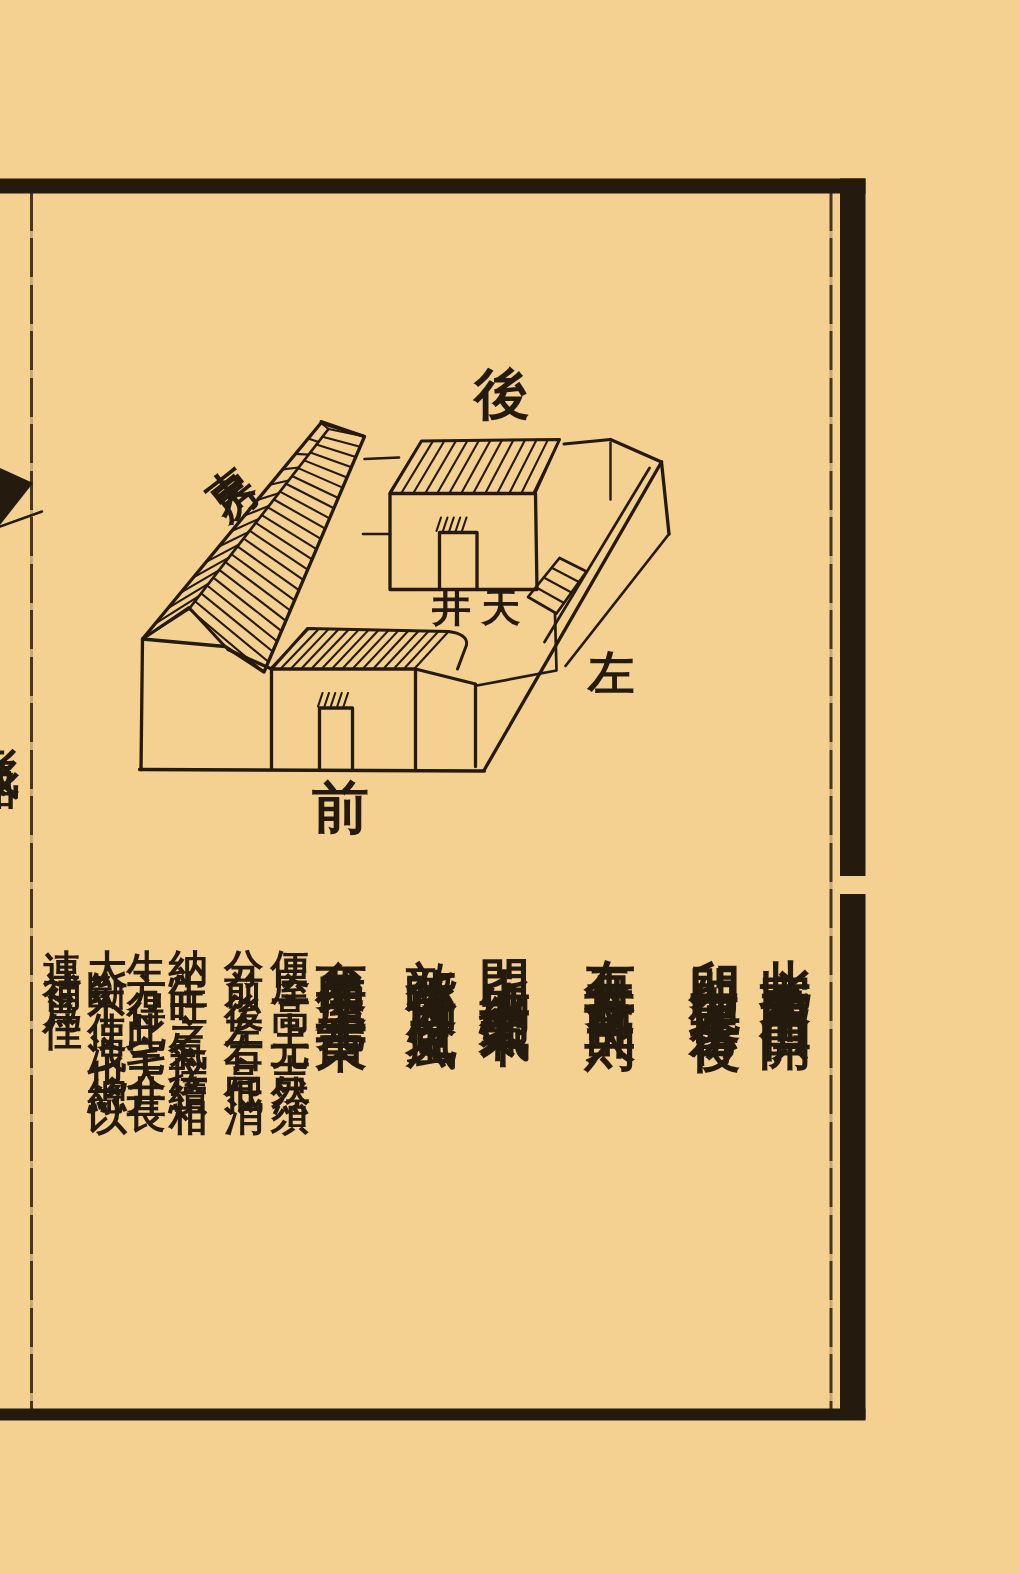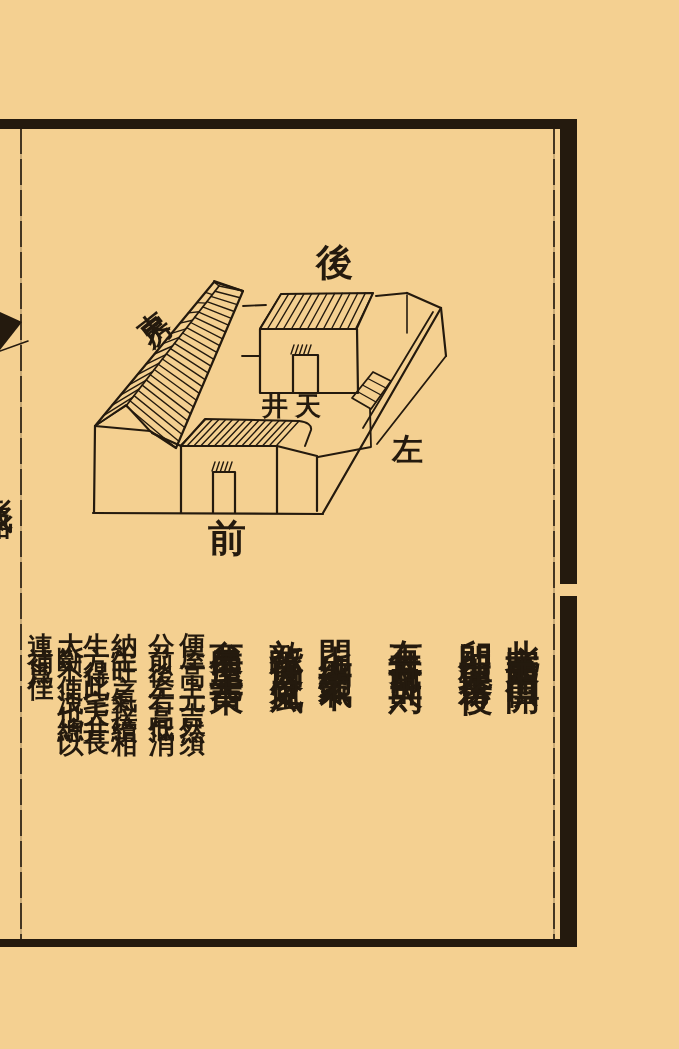--- a/index.html
+++ b/index.html
@@ -86,21 +86,21 @@
     <path d="M367.8,378.5 L386,388 M362.5,385 L381,395 M357.3,391.5 L376,402" stroke-width="1.4"></path>
     <path d="M370,409 L371,447 L318,457" stroke-width="1.8"></path>
 
     <g id="hatch" stroke-width="1.4">
         <path d="M126.0,406.0 L176.0,448.0 M130.0,400.8 L178.9,441.2 M134.1,395.6 L181.8,434.3 M138.1,390.3 L184.7,427.5 M142.2,385.1 L187.7,420.7 M146.2,379.9 L190.6,413.9 M150.3,374.7 L193.5,407.0 M154.3,369.5 L196.4,400.2 M158.3,364.3 L199.3,393.4 M162.4,359.0 L202.2,386.6 M166.4,353.8 L205.1,379.7 M170.5,348.6 L208.0,372.9 M174.5,343.4 L211.0,366.1 M178.6,338.2 L213.9,359.3 M182.6,333.0 L216.8,352.4 M186.7,327.7 L219.7,345.6 M190.7,322.5 L222.6,338.8 M194.7,317.3 L225.5,332.0 M198.8,312.1 L228.4,325.1 M202.8,306.9 L231.3,318.3 M206.9,301.7 L234.3,311.5 M210.9,296.4 L237.2,304.7 M215.0,291.2 L240.1,297.8 M219.0,286.0 L243.0,291.0 M95.0,426.0 L126.0,406.0 M103.5,415.7 L132.6,397.4 M112.0,405.4 L139.3,388.9 M120.5,395.1 L145.9,380.3 M129.0,384.9 L152.6,371.7 M137.5,374.6 L159.2,363.1 M146.0,364.3 L165.9,354.6 M154.5,354.0 L172.5,346.0 M163.0,343.7 L179.1,337.4 M171.5,333.4 L185.8,328.9 M180.0,323.1 L192.4,320.3 M188.5,312.9 L199.1,311.7 M197.0,302.6 L205.7,303.1 M205.5,292.3 L212.4,294.6 M214.0,282.0 L219.0,286.0 M281.0,294.0 L260.0,328.0 M288.7,293.9 L268.0,328.0 M296.3,293.8 L276.0,328.0 M304.0,293.8 L284.0,328.0 M311.7,293.7 L292.0,328.0 M319.3,293.6 L300.0,328.0 M327.0,293.5 L308.0,328.0 M334.7,293.4 L316.0,328.0 M342.3,293.3 L324.0,328.0 M350.0,293.3 L332.0,328.0 M357.7,293.2 L340.0,328.0 M365.3,293.1 L348.0,328.0 M373.0,293.0 L356.0,328.0 M205.0,420.0 L181.0,445.0 M211.7,420.1 L187.9,445.0 M218.4,420.1 L194.7,445.0 M225.1,420.2 L201.6,445.0 M231.9,420.3 L208.4,445.0 M238.6,420.4 L215.3,445.0 M245.3,420.4 L222.1,445.0 M252.0,420.5 L229.0,445.0 M258.7,420.6 L235.9,445.0 M265.4,420.6 L242.7,445.0 M272.1,420.7 L249.6,445.0 M278.9,420.8 L256.4,445.0 M285.6,420.9 L263.3,445.0 M292.3,420.9 L270.1,445.0 M299.0,421.0 L277.0,445.0 M294.0,345.0 L291.0,354.0 M298.3,345.0 L295.3,354.0 M302.5,345.0 L299.5,354.0 M306.8,345.0 L303.8,354.0 M311.0,345.0 L308.0,354.0 M215.0,462.0 L212.0,471.0 M219.3,462.0 L216.3,471.0 M223.5,462.0 L220.5,471.0 M227.8,462.0 L224.8,471.0 M232.0,462.0 L229.0,471.0 "></path>
       </g>
   </svg>
 
   <span class="lbl" style="left:316px;top:244px;font-size:37px;">後</span>
   <span class="lbl rot-label" style="left:117px;top:296px;">東房</span>
-  <span class="lbl" style="left:262px;top:393px;font-size:26px;letter-spacing:7px;">井天</span>
+  <span class="lbl" style="left:288px;top:393px;font-size:26px;letter-spacing:7px;">井天</span>
   <span class="lbl" style="left:392px;top:434px;font-size:31px;">左</span>
   <span class="lbl" style="left:208px;top:519px;font-size:38px;">前</span>
 
   <span class="margin-frag">形氣略</span>
 
   <div class="vcol main-col" style="left:506px;">此宅東西兩門俱開</div>
   <div class="vcol main-col" style="left:459px;">卯門但東便房背後</div>
   <div class="vcol main-col" style="left:389px;">有天井長而且大則</div>
   <div class="vcol main-col" style="left:319px;">門上所納之卯氣不</div>
   <div class="vcol main-col" style="left:270px;">敵背後所冲之兌風</div>

